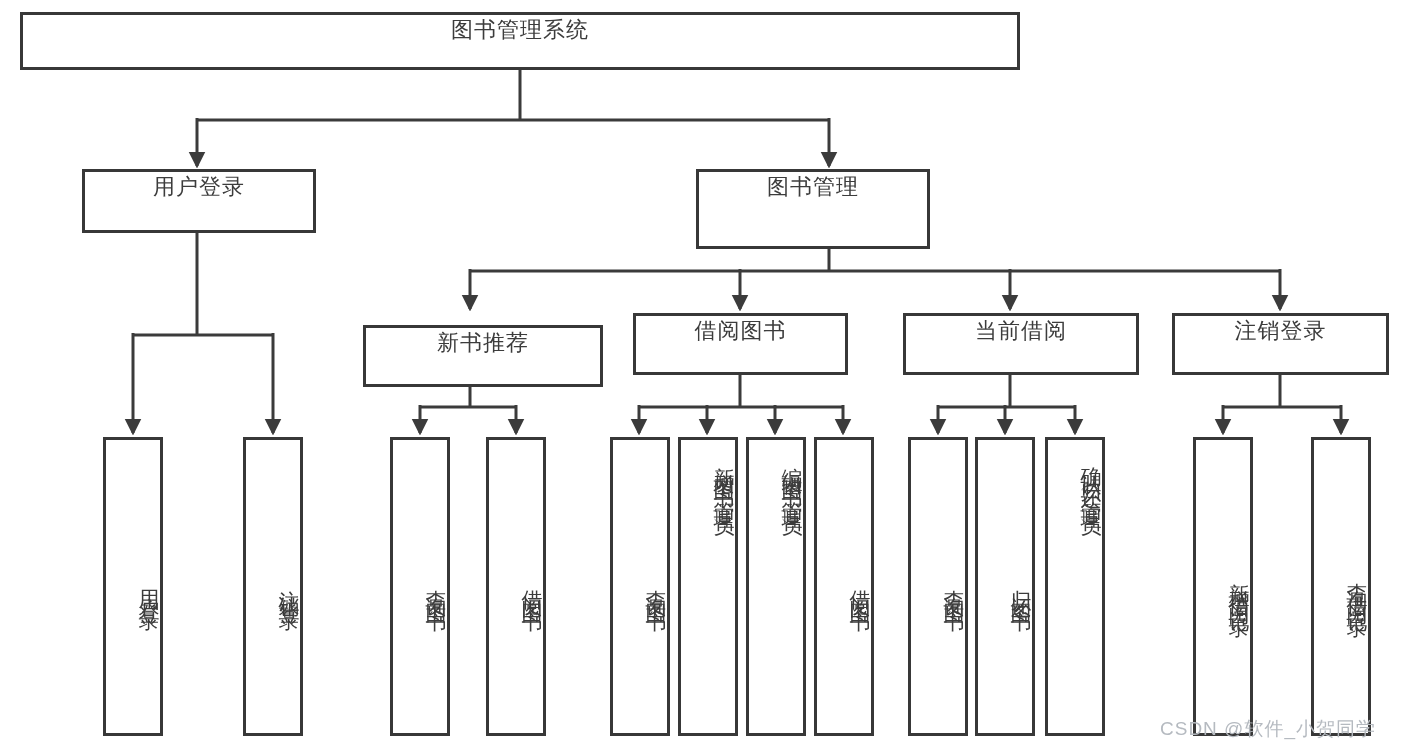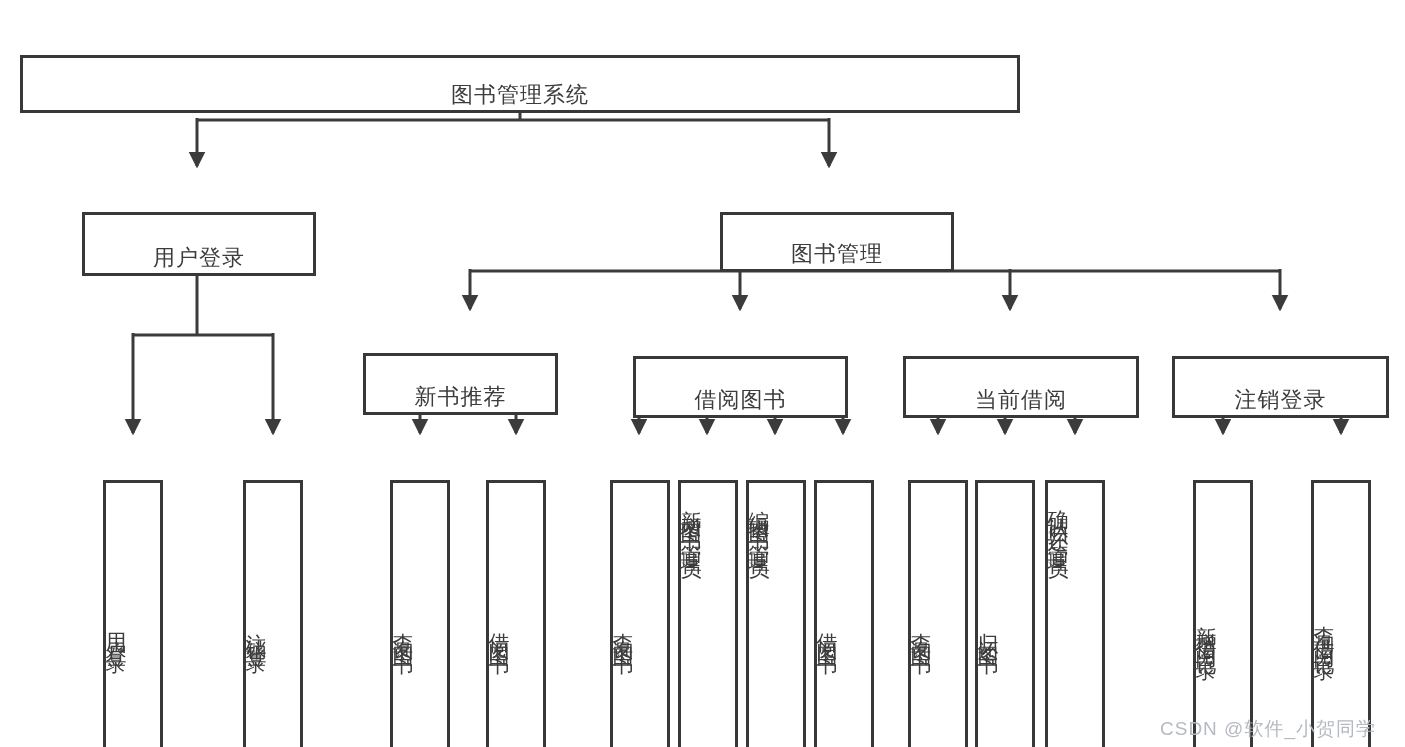--- a/index.html
+++ b/index.html
@@ -13,23 +13,22 @@
   body{font-family:"Liberation Sans","DejaVu Sans",sans-serif;}
   #canvas{
     position:relative;width:1405px;height:747px;background:var(--background);
     overflow:hidden;
   }
   #edges{position:absolute;left:0;top:0;width:1405px;height:747px;}
   .edge{stroke:var(--line);stroke-width:3;fill:none;}
   .ah{fill:var(--line);stroke:none;}
   .box{
     position:absolute;box-sizing:border-box;background:var(--background);
-    border:3px solid var(--box_border);display:flex;align-items:flex-end;justify-content:center;
+    border:3px solid var(--box_border);display:flex;align-items:flex-start;justify-content:center;
     color:var(--text);
-    margin-top:43px;
   }
   .box-h{font-size:22px;letter-spacing:1px;}
   .box-v{
     width:60px;height:299px;top:437px;font-size:21px;
     writing-mode:vertical-rl;text-orientation:mixed;letter-spacing:7px;line-height:1;
   }
   .box-v.long{justify-content:flex-start;padding-top:10px;}
   .label{white-space:nowrap;}
   #watermark{
     position:absolute;left:1160px;top:716px;font-size:19px;
@@ -96,25 +95,25 @@
     </g>
   </svg>
 
   <div class="box box-h" style="left:20px;top:12px;width:1000px;height:58px">
     <span class="label">图书管理系统</span>
   </div>
 
   <div class="box box-h" style="left:82px;top:169px;width:234px;height:64px">
     <span class="label">用户登录</span>
   </div>
-  <div class="box box-h" style="left:720px;top:169px;width:234px;height:60px">
+  <div class="box box-h" style="left:696px;top:169px;width:234px;height:80px">
     <span class="label">图书管理</span>
   </div>
 
-  <div class="box box-h" style="left:363px;top:310px;width:195px;height:62px">
+  <div class="box box-h" style="left:363px;top:325px;width:240px;height:62px">
     <span class="label">新书推荐</span>
   </div>
   <div class="box box-h" style="left:633px;top:313px;width:215px;height:62px">
     <span class="label">借阅图书</span>
   </div>
   <div class="box box-h" style="left:903px;top:313px;width:236px;height:62px">
     <span class="label">当前借阅</span>
   </div>
   <div class="box box-h" style="left:1172px;top:313px;width:217px;height:62px">
     <span class="label">注销登录</span>

